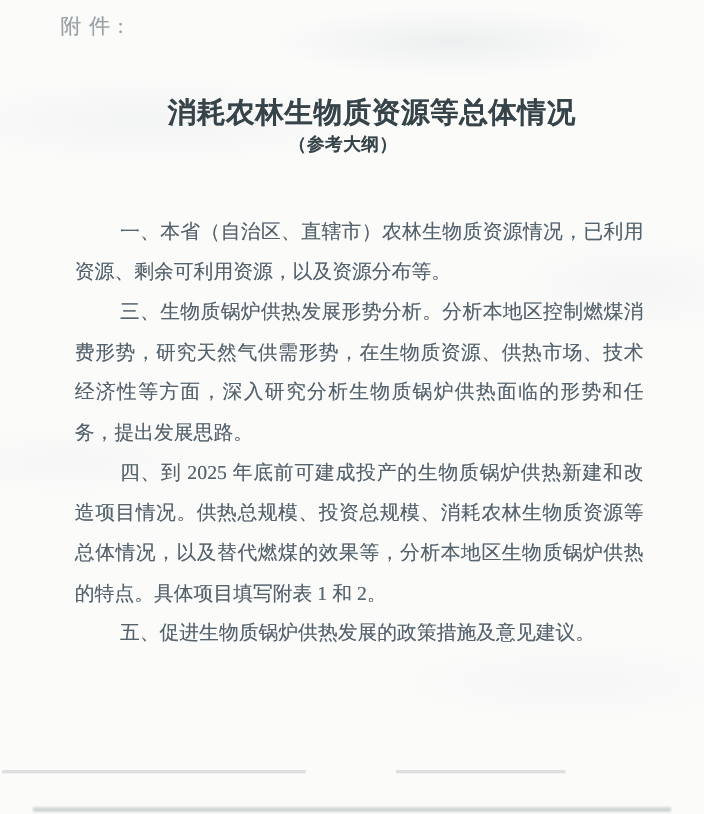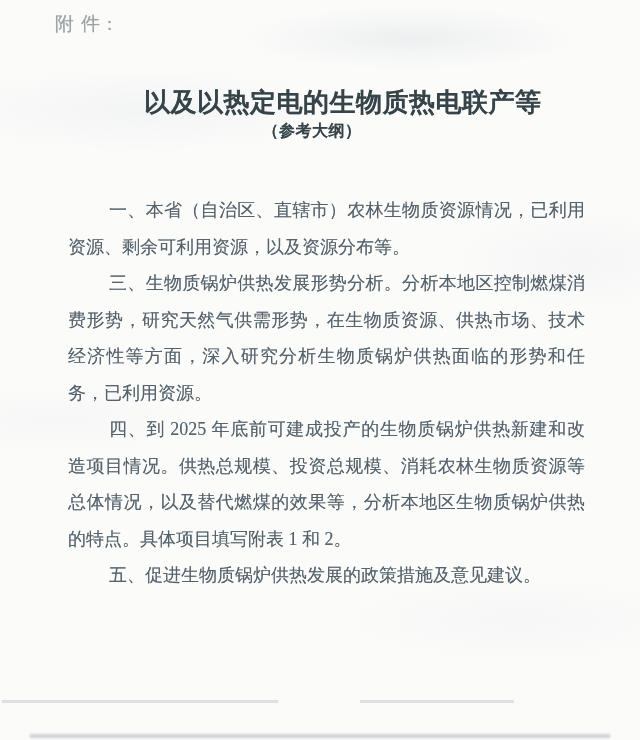--- a/index.html
+++ b/index.html
@@ -86,27 +86,27 @@
   #streak-b { left: 360px; top: 700px; width: 154px; height: 3px; }
   #streak-c { left: 30px;  top: 734px; width: 580px; height: 4px; background: rgba(172,177,180,0.55); filter: blur(1px); }
 </style>
 </head>
 <body>
 
 <div class="page">
 
   <div class="attachment-label">附件:</div>
 
-  <div class="doc-title">以及以热定电的生物质热电联产等</div>
+  <div class="doc-title">消耗农林生物质资源等总体情况</div>
 
   <div class="doc-subtitle">（参考大纲）</div>
 
   <div class="doc-body">
     <p>一、本省（自治区、直辖市）农林生物质资源情况，已利用资源、剩余可利用资源，以及资源分布等。</p>
-    <p>三、生物质锅炉供热发展形势分析。分析本地区控制燃煤消费形势，研究天然气供需形势，在生物质资源、供热市场、技术经济性等方面，深入研究分析生物质锅炉供热面临的形势和任务，已利用资源。</p>
+    <p>三、生物质锅炉供热发展形势分析。分析本地区控制燃煤消费形势，研究天然气供需形势，在生物质资源、供热市场、技术经济性等方面，深入研究分析生物质锅炉供热面临的形势和任务，提出发展思路。</p>
     <p>四、到 2025 年底前可建成投产的生物质锅炉供热新建和改造项目情况。供热总规模、投资总规模、消耗农林生物质资源等总体情况，以及替代燃煤的效果等，分析本地区生物质锅炉供热的特点。具体项目填写附表 1 和 2。</p>
     <p>五、促进生物质锅炉供热发展的政策措施及意见建议。</p>
   </div>
 
   <div id="streak-a" class="scan-streak"></div>
   <div id="streak-b" class="scan-streak"></div>
   <div id="streak-c" class="scan-streak"></div>
 
 </div>
 

